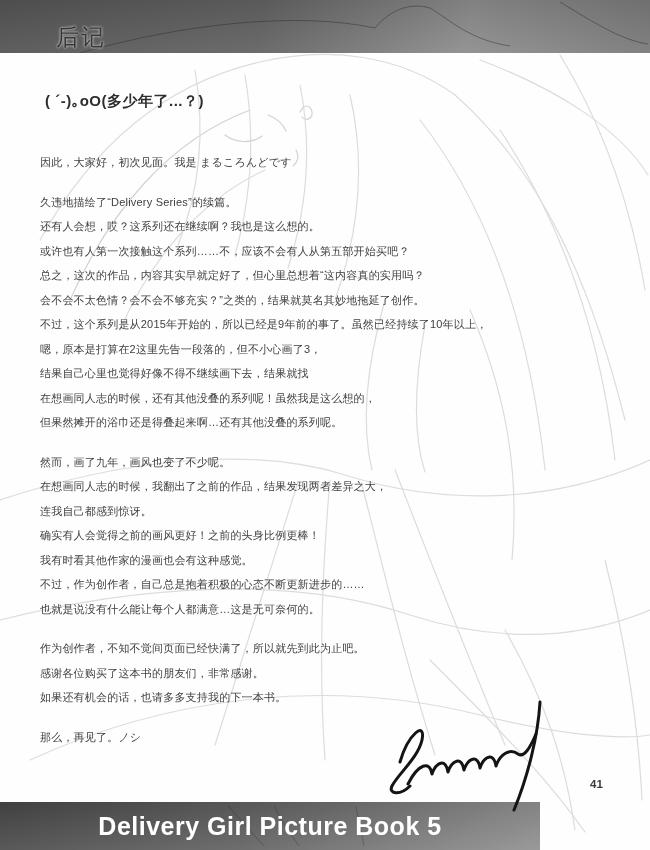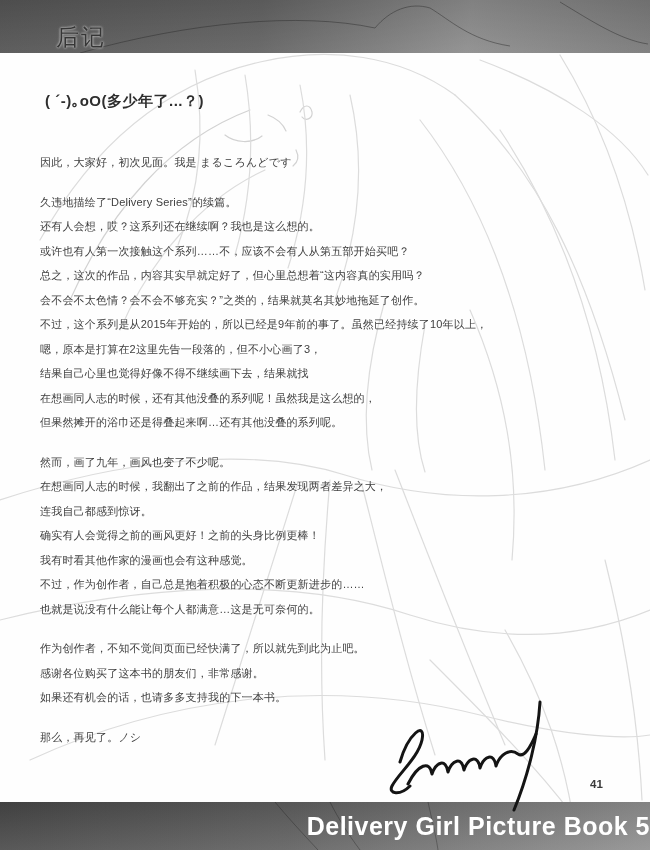--- a/index.html
+++ b/index.html
@@ -55,25 +55,25 @@
   .signature { position:absolute; left:378px; top:700px; width:180px; height:112px; z-index:6; }
   .signature path { fill:none; stroke:#141414; stroke-width:3; stroke-linecap:round; stroke-linejoin:round; }
 
   .page-number {
     position:absolute; left:584px; top:778px;
     font-size:11.5px; font-weight:700; color:#3a3a3a;margin-left:6px;
   }
 
   
   .footer-banner {
-    position:absolute; bottom:0; left:0; width:650px; height:48px;
+    position:absolute; bottom:0; left:0; width:540px; height:48px;
     background:
       linear-gradient(180deg, rgba(0,0,0,0.08) 0%, rgba(255,255,255,0.10) 100%),
       linear-gradient(90deg, #464646 0%, #5e5e5e 45%, #8e8e8e 100%);
-    display:flex; align-items:center; justify-content:flex-end;
+    display:flex; align-items:center; justify-content:center;
     z-index:5;
   }
   .footer-banner svg.fsketch { position:absolute; inset:0; width:100%; height:100%; }
   .footer-banner svg.fsketch path { fill:none; stroke:rgba(10,10,10,0.28); stroke-width:1; }
   .footer-title {
     position:relative;
     color:#ffffff; font-weight:700; font-size:25px; letter-spacing:0.5px;
   }
 </style>
 </head>

